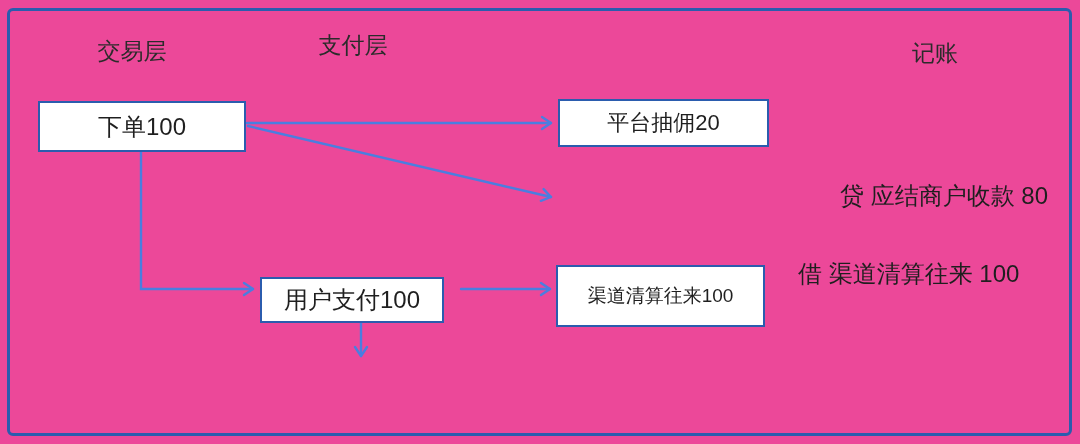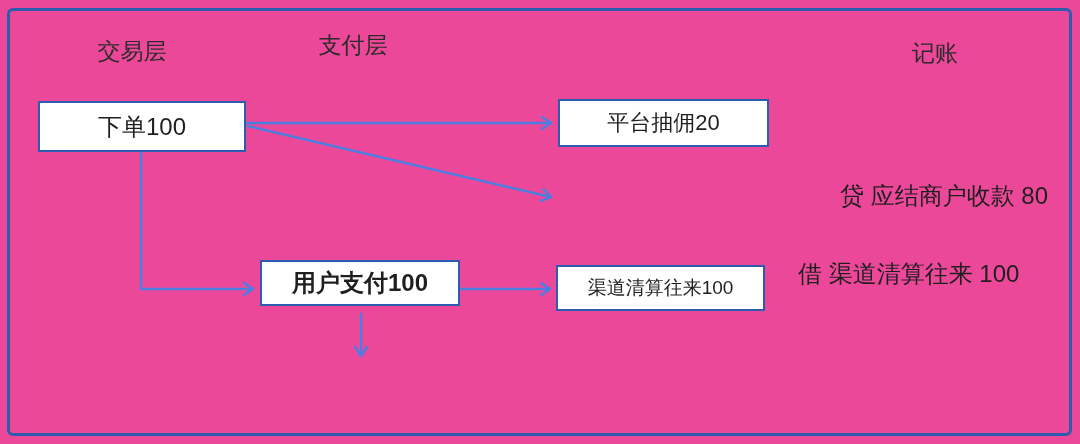--- a/index.html
+++ b/index.html
@@ -89,25 +89,25 @@
 
   <div class="node fs24" style="left:38px; top:101px; width:208px; height:51px;">
     <span>下单100</span>
   </div>
 
   <div class="node fs21" style="left:558px; top:99px; width:211px; height:48px;">
     <span>平台抽佣20</span>
   </div>
 
 
-  <div class="node fs24" style="left:260px; top:260px; width:200px; height:46px;font-weight:bold;">
+  <div class="node fs24" style="left:260px; top:277px; width:184px; height:46px;">
     <span>用户支付100</span>
   </div>
 
-  <div class="node fs19" style="left:556px; top:265px; width:209px; height:46px;">
+  <div class="node fs19" style="left:556px; top:265px; width:209px; height:62px;">
     <span>渠道清算往来100</span>
   </div>
 
 
   <div class="ledger-line" style="left:840px; top:182px;">贷 应结商户收款 80</div>
   <div class="ledger-line" style="left:798px; top:260px;">借 渠道清算往来 100</div>
 
 </div>
 
 </body></html>

